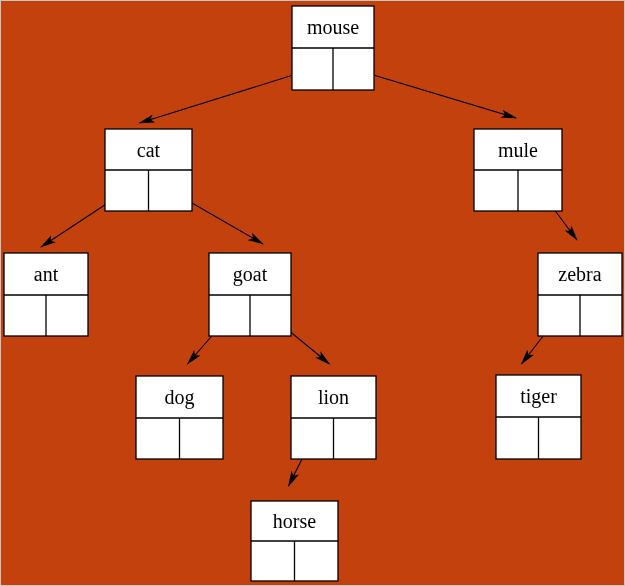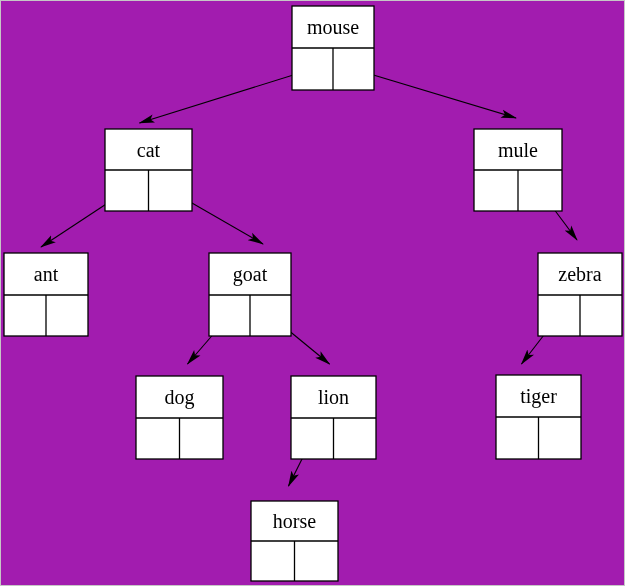--- a/index.html
+++ b/index.html
@@ -6,21 +6,21 @@
     margin: 0;
     padding: 0;
     background: #ffffff;
   }
   .canvas {
     position: relative;
     width: 625px;
     height: 586px;
     box-sizing: border-box;
     border: 1px solid #c6c6c6;
-    background: #a21caf;
+    background: #c2410c;
     overflow: hidden;
   }
   svg {
     display: block;
   }
   svg text {
     font-family: "Liberation Serif", "DejaVu Serif", serif;
     font-size: 20px;
     fill: #000000;
   }

